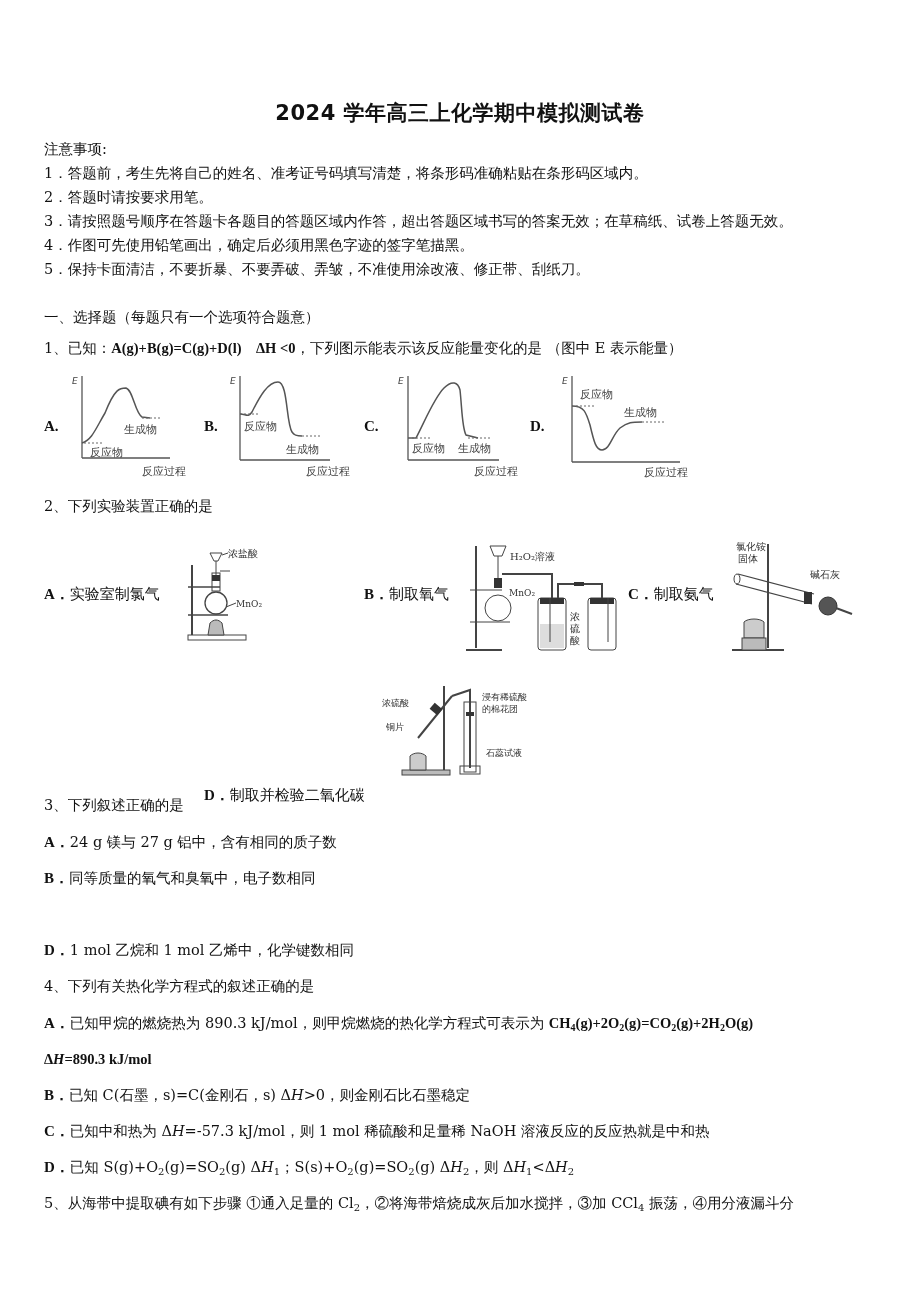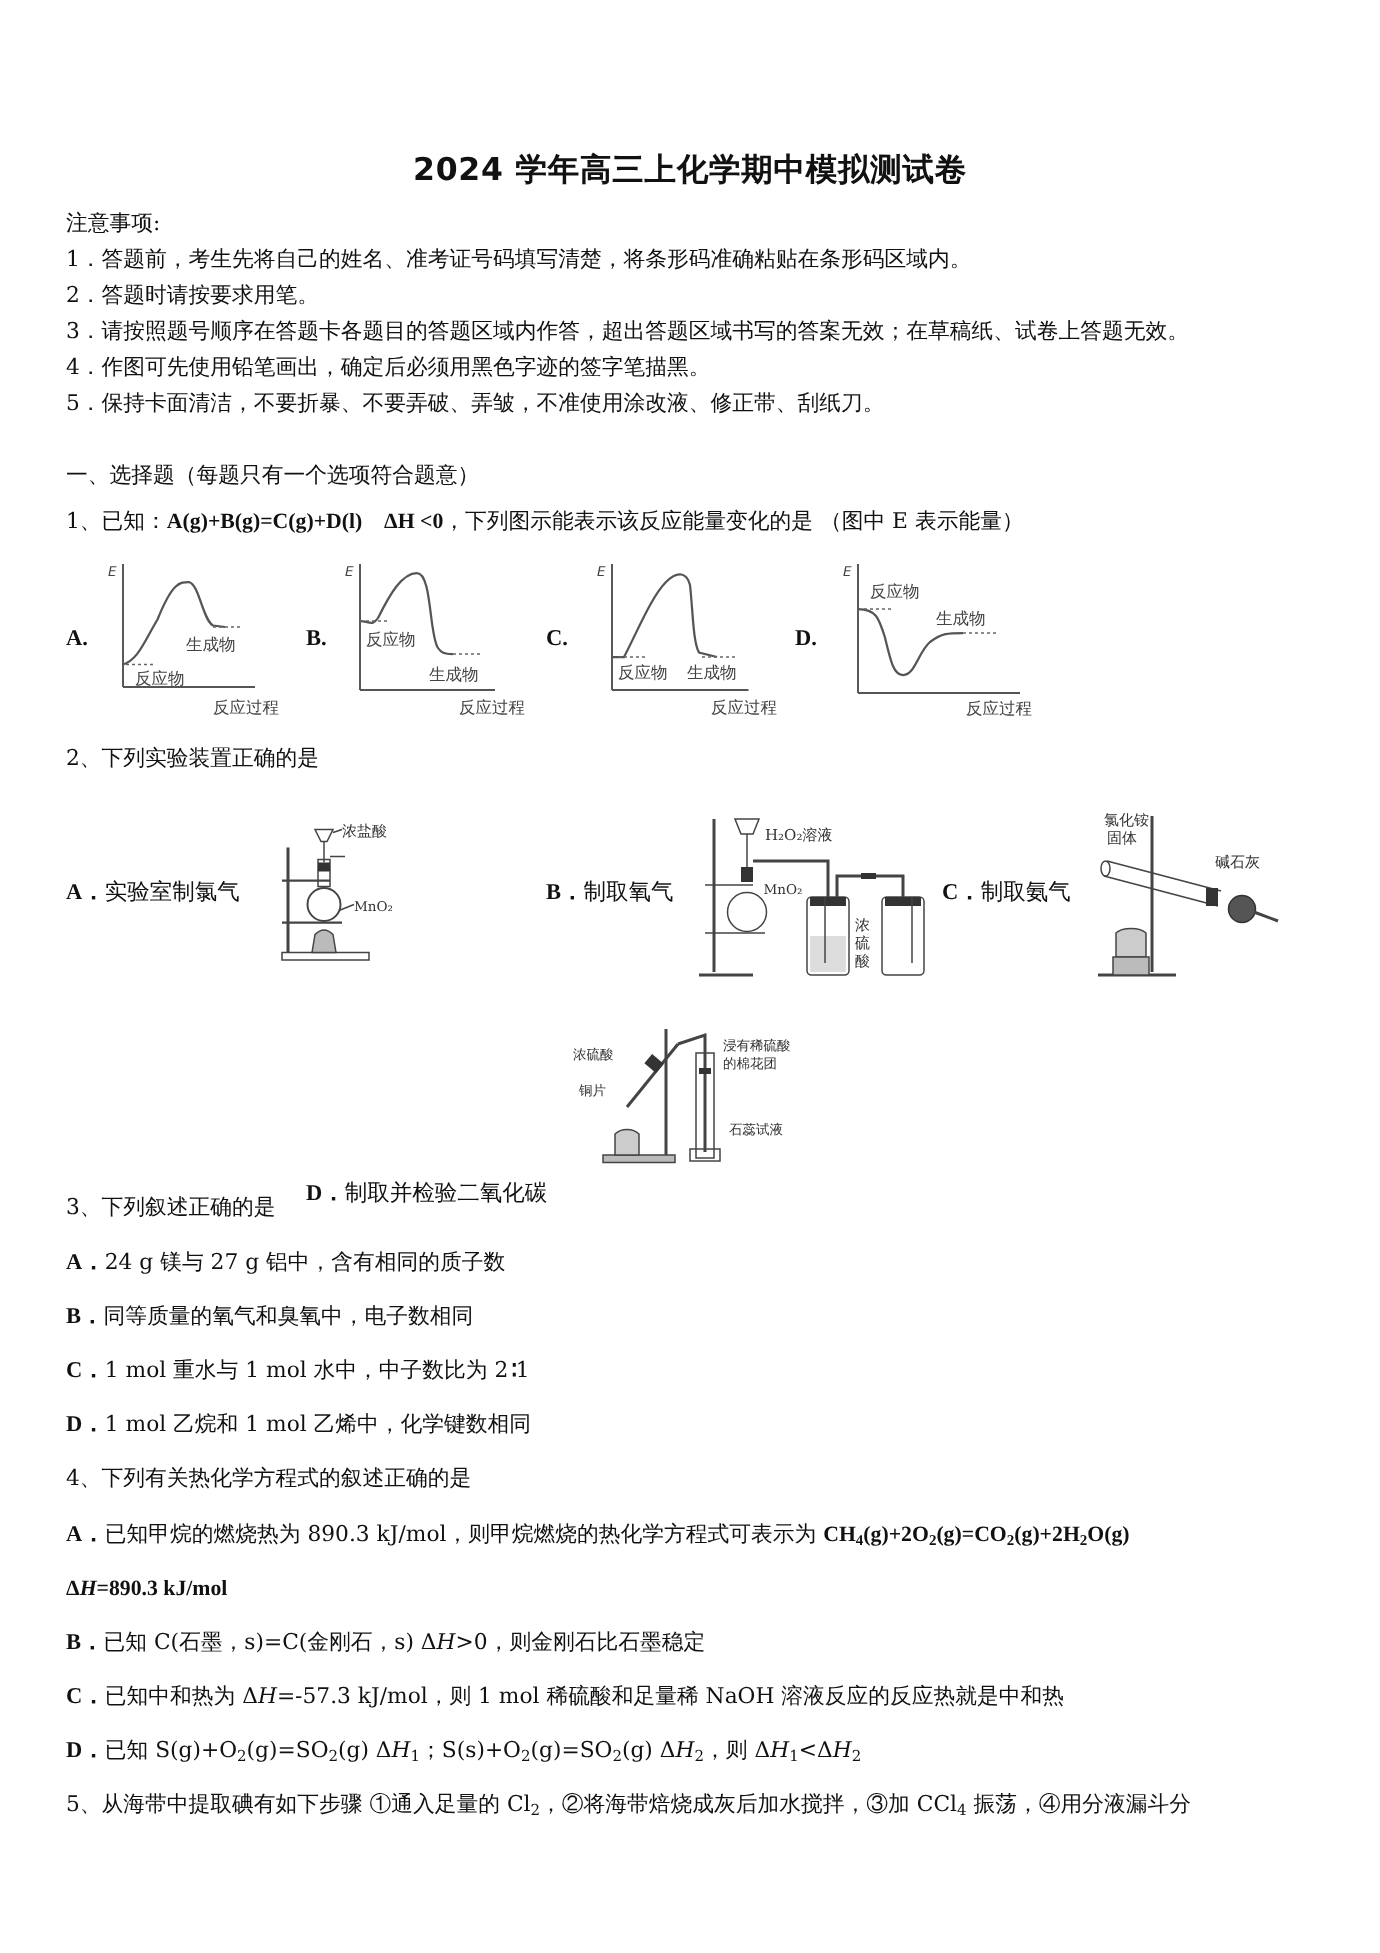--- a/index.html
+++ b/index.html
@@ -202,21 +202,20 @@
       <text x="4" y="48" font-size="9" fill="#333">铜片</text>
       <text x="100" y="18" font-size="9" fill="#333">浸有稀硫酸</text>
       <text x="100" y="30" font-size="9" fill="#333">的棉花团</text>
       <text x="104" y="74" font-size="9" fill="#333">石蕊试液</text>
     </svg>
   </div>
 
   <div class="line" style="top:795px;">3、下列叙述正确的是</div>
   <div class="line" style="top:832px;"><span class="opt-label">A．</span><span>24 g 镁与 27 g 铝中，含有相同的质子数</span></div>
   <div class="line" style="top:868px;"><span class="opt-label">B．</span><span>同等质量的氧气和臭氧中，电子数相同</span></div>
-  <div class="line" style="top:904px;"><span class="opt-label">C．</span><span>1 mol 重水与 1 mol 水中，中子数比为 2∶1</span></div>
   <div class="line" style="top:940px;"><span class="opt-label">D．</span><span>1 mol 乙烷和 1 mol 乙烯中，化学键数相同</span></div>
 
   <div class="line" style="top:976px;">4、下列有关热化学方程式的叙述正确的是</div>
   <div class="line" style="top:1013px;">
     <span class="opt-label">A．</span><span>已知甲烷的燃烧热为 890.3 kJ/mol，则甲烷燃烧的热化学方程式可表示为 </span><span class="b"><span>CH</span><sub>4</sub><span>(g)+2O</span><sub>2</sub><span>(g)=CO</span><sub>2</sub><span>(g)+2H</span><sub>2</sub><span>O(g)</span></span>
   </div>
   <div class="line b" style="top:1049px;"><span>Δ</span><i class="it">H</i><span>=890.3 kJ/mol</span></div>
   <div class="line" style="top:1085px;">
     <span class="opt-label">B．</span><span>已知 C(石墨，s)=C(金刚石，s) Δ</span><i class="it">H</i><span>&gt;0，则金刚石比石墨稳定</span>
   </div>

